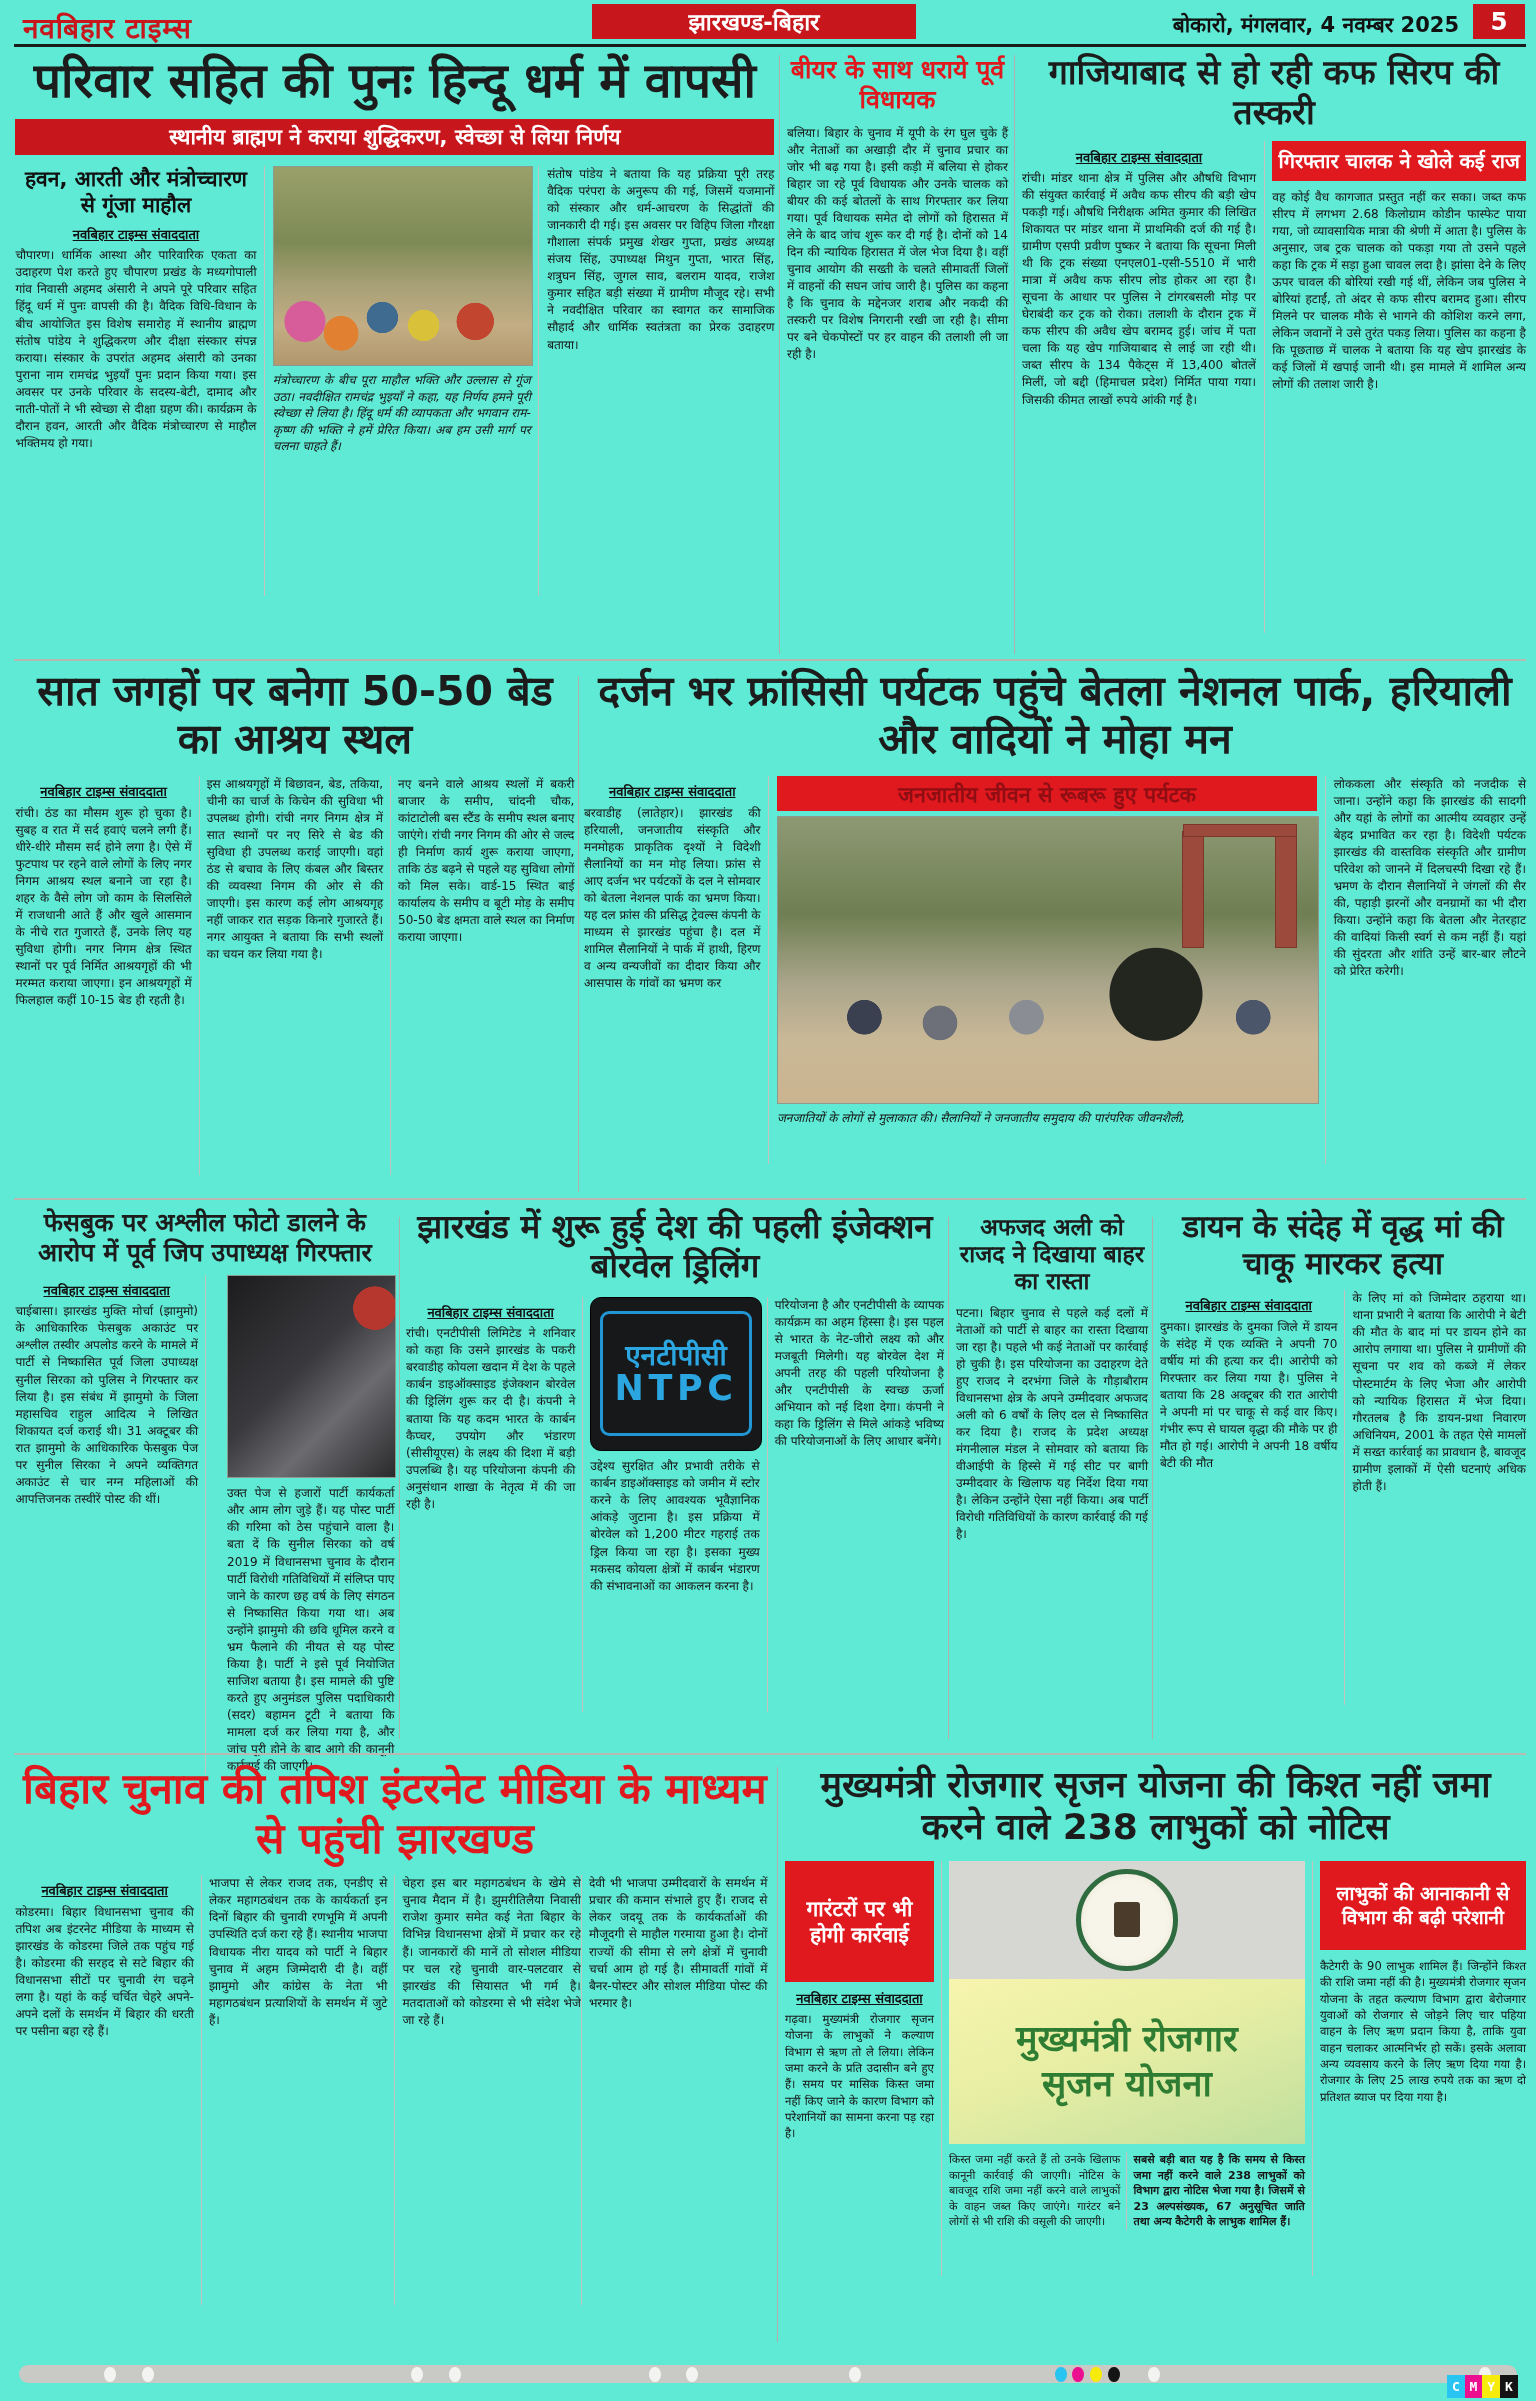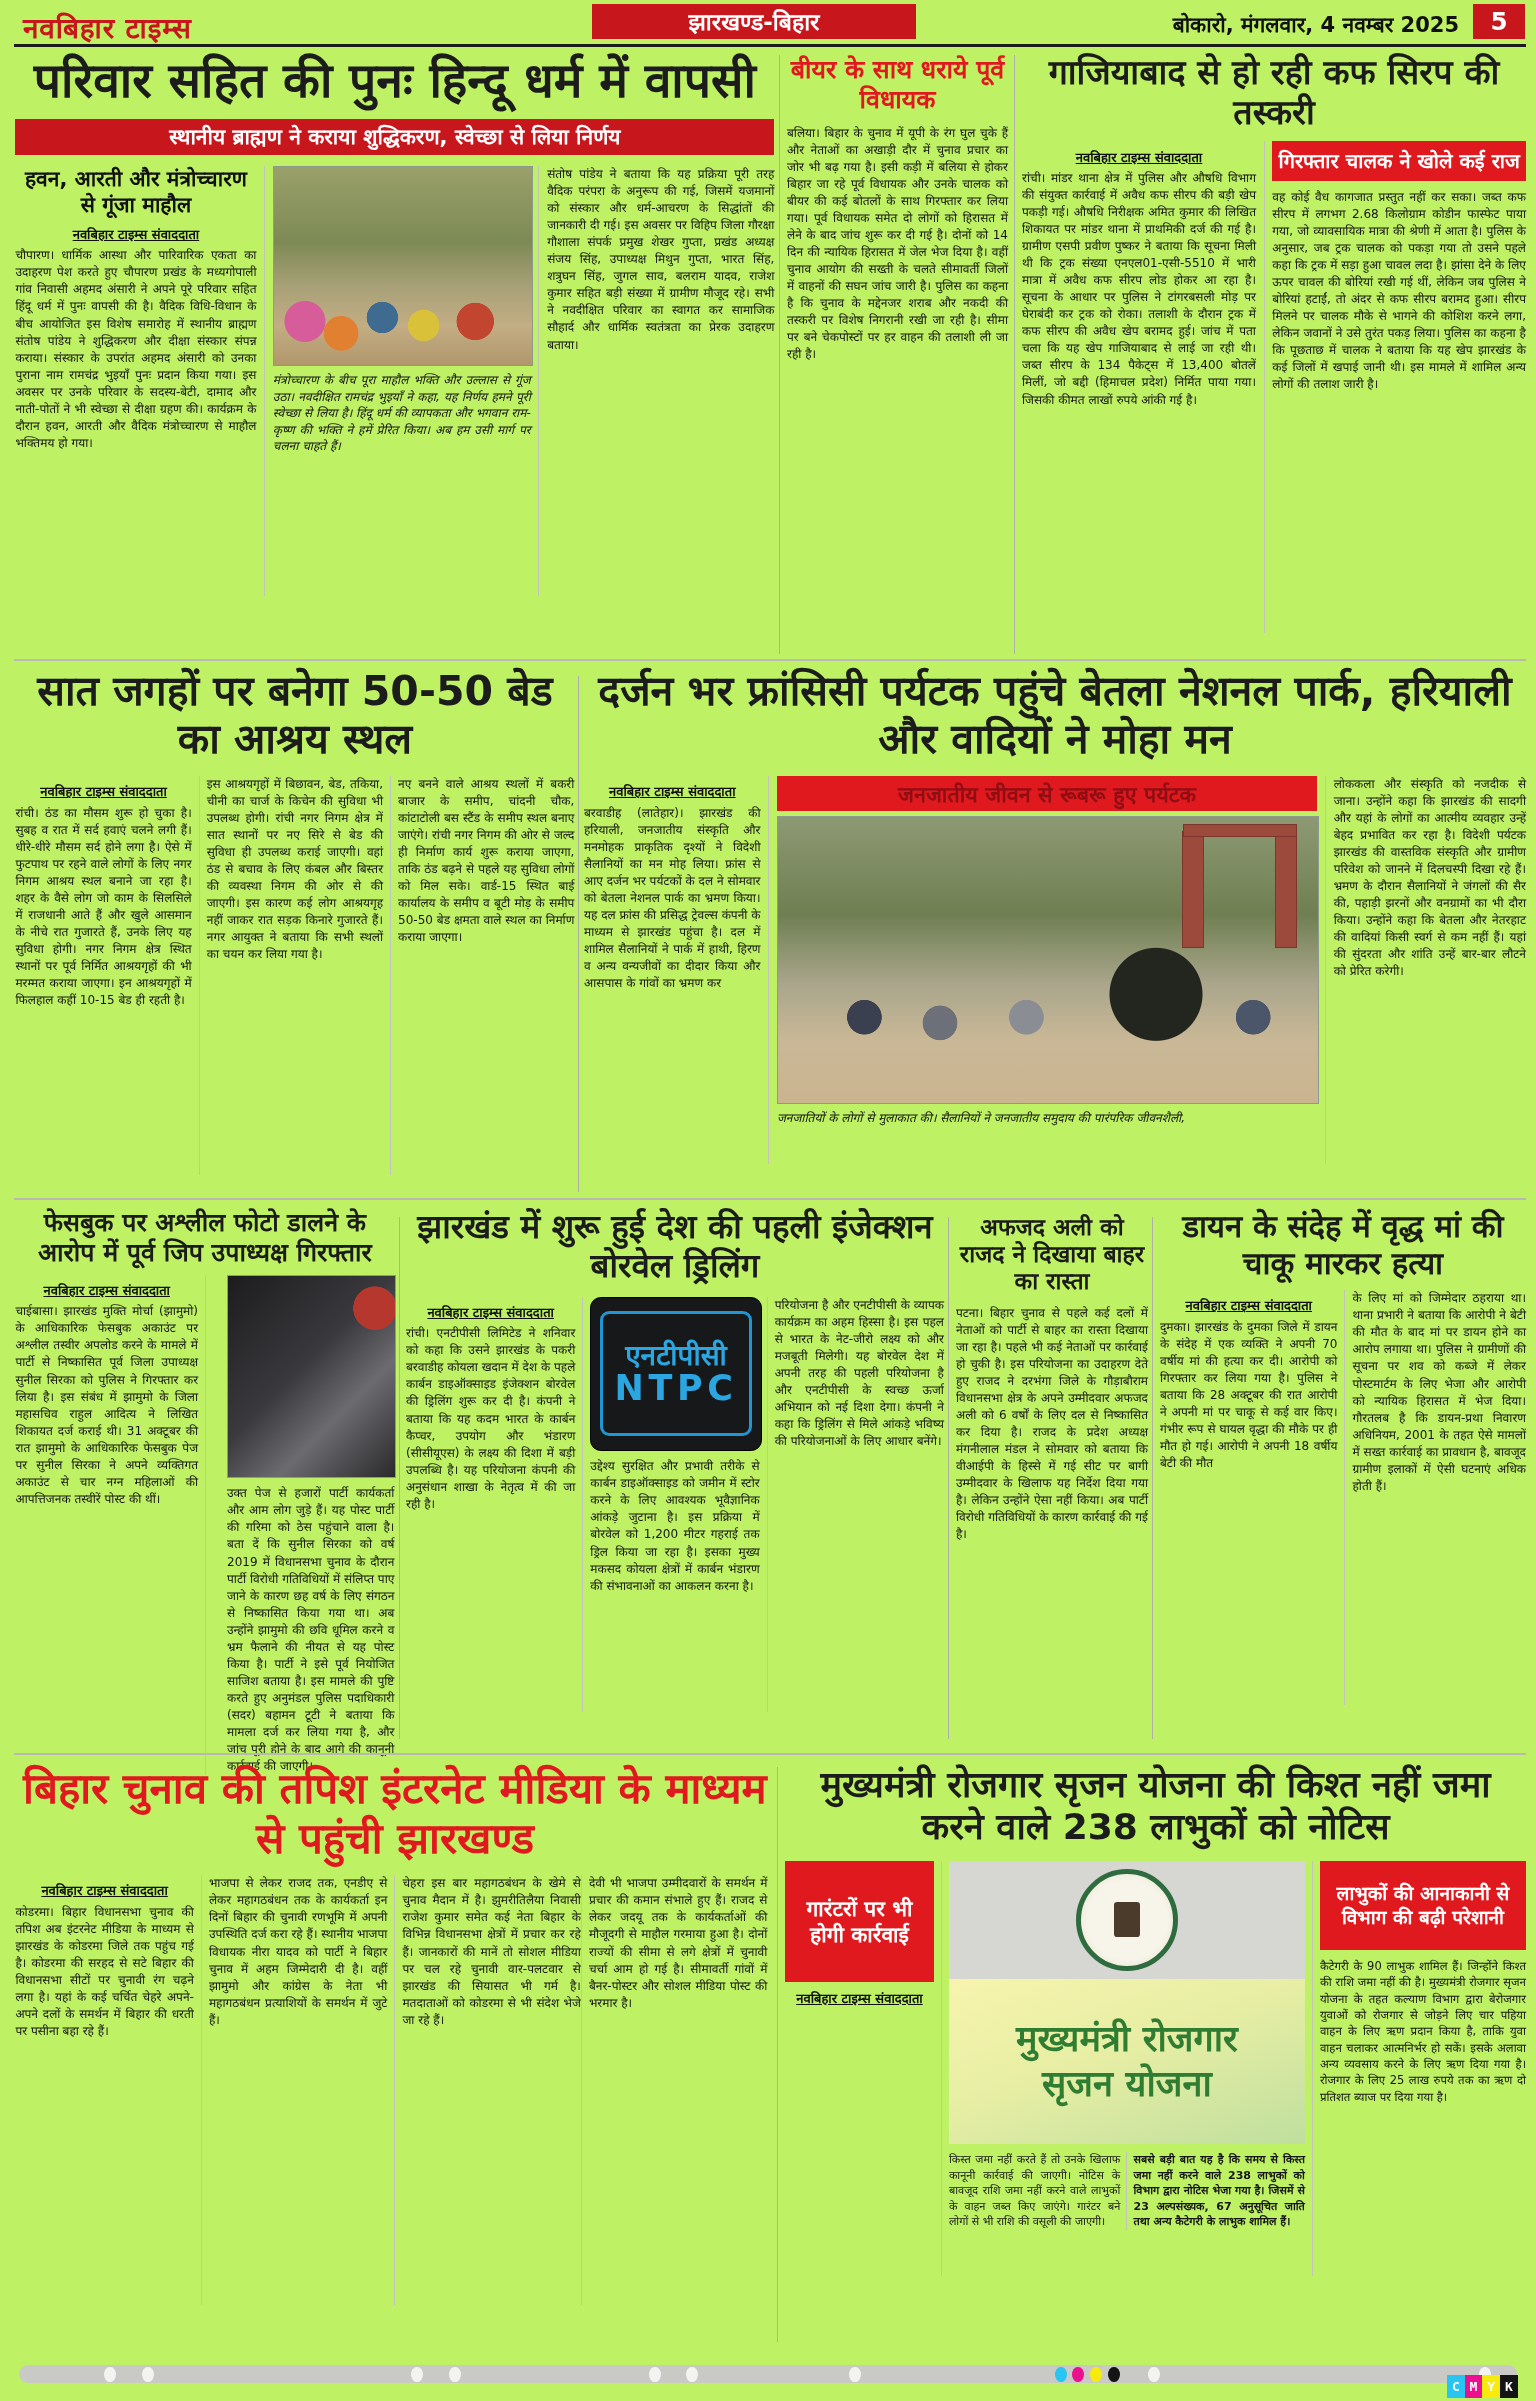--- a/index.html
+++ b/index.html
@@ -1,16 +1,16 @@
 <!DOCTYPE html>
 <html style="font-size:12.3px"><head>
 <meta charset="utf-8">
 <style>
   html,body{margin:0;padding:0;background:#e8e8e4;}
-  .page{position:relative;width:1536px;height:2401px;background:#bef264;margin:0 auto;
+  .page{position:relative;width:1536px;height:2401px;background:#5eead4;margin:0 auto;
         font-family:"DejaVu Sans",sans-serif;color:#1a1a1a;overflow:hidden;}
   .abs{position:absolute;}
   .masthead{font-size:28px;font-weight:bold;color:#c8161d;letter-spacing:0.8px;}
   .regionbox{background:#c8161d;color:#fff;font-size:23px;font-weight:bold;
              display:flex;align-items:center;justify-content:center;}
   .dateline{font-size:21px;font-weight:bold;color:#111;text-align:right;}
   .pagenum{background:#c8161d;color:#fff;font-size:24.6px;font-weight:bold;
            display:flex;align-items:center;justify-content:center;}
   .rule{background:#1b1b1b;}
   .hrule{background:#b9b9b4;}
@@ -242,20 +242,21 @@
     </div>
   </div>
   <div class="vsep abs" style="left:777px;top:1767px;height:575px;"></div>
 
   <div class="art" style="left:785px;top:1764px;width:741px;height:582px;">
     <div class="h" style="font-size:36px;">मुख्यमंत्री रोजगार सृजन योजना की किश्त नहीं जमा करने वाले 238 लाभुकों को नोटिस</div>
     <div class="cols" style="margin-top:12.3px;height:415px;">
       <div class="col" style="width:151px;padding-right:7px;">
         <div class="redbox" style="height:115px;font-size:21px;padding:3.1px;">गारंटरों पर भी होगी कार्रवाई</div>
         <div class="byline">नवबिहार टाइम्स संवाददाता</div>
+        <div class="bodytxt" style="font-size:11.5px;">गढ़वा। मुख्यमंत्री रोजगार सृजन योजना के लाभुकों ने कल्याण विभाग से ऋण तो ले लिया। लेकिन जमा करने के प्रति उदासीन बने हुए हैं। समय पर मासिक किस्त जमा नहीं किए जाने के कारण विभाग को परेशानियों का सामना करना पड़ रहा है।</div>
       </div>
       <div class="col" style="width:361px;padding:0 7px;">
         <div class="scheme-img" style="width:100%;height:283px;justify-content:space-between;">
           <div class="seal">
               <div class="seal-core"></div>
             </div>
           <div class="scheme-banner">
             <div class="scheme-line">मुख्यमंत्री रोजगार</div>
             <div class="scheme-line">सृजन योजना</div>
           </div>

